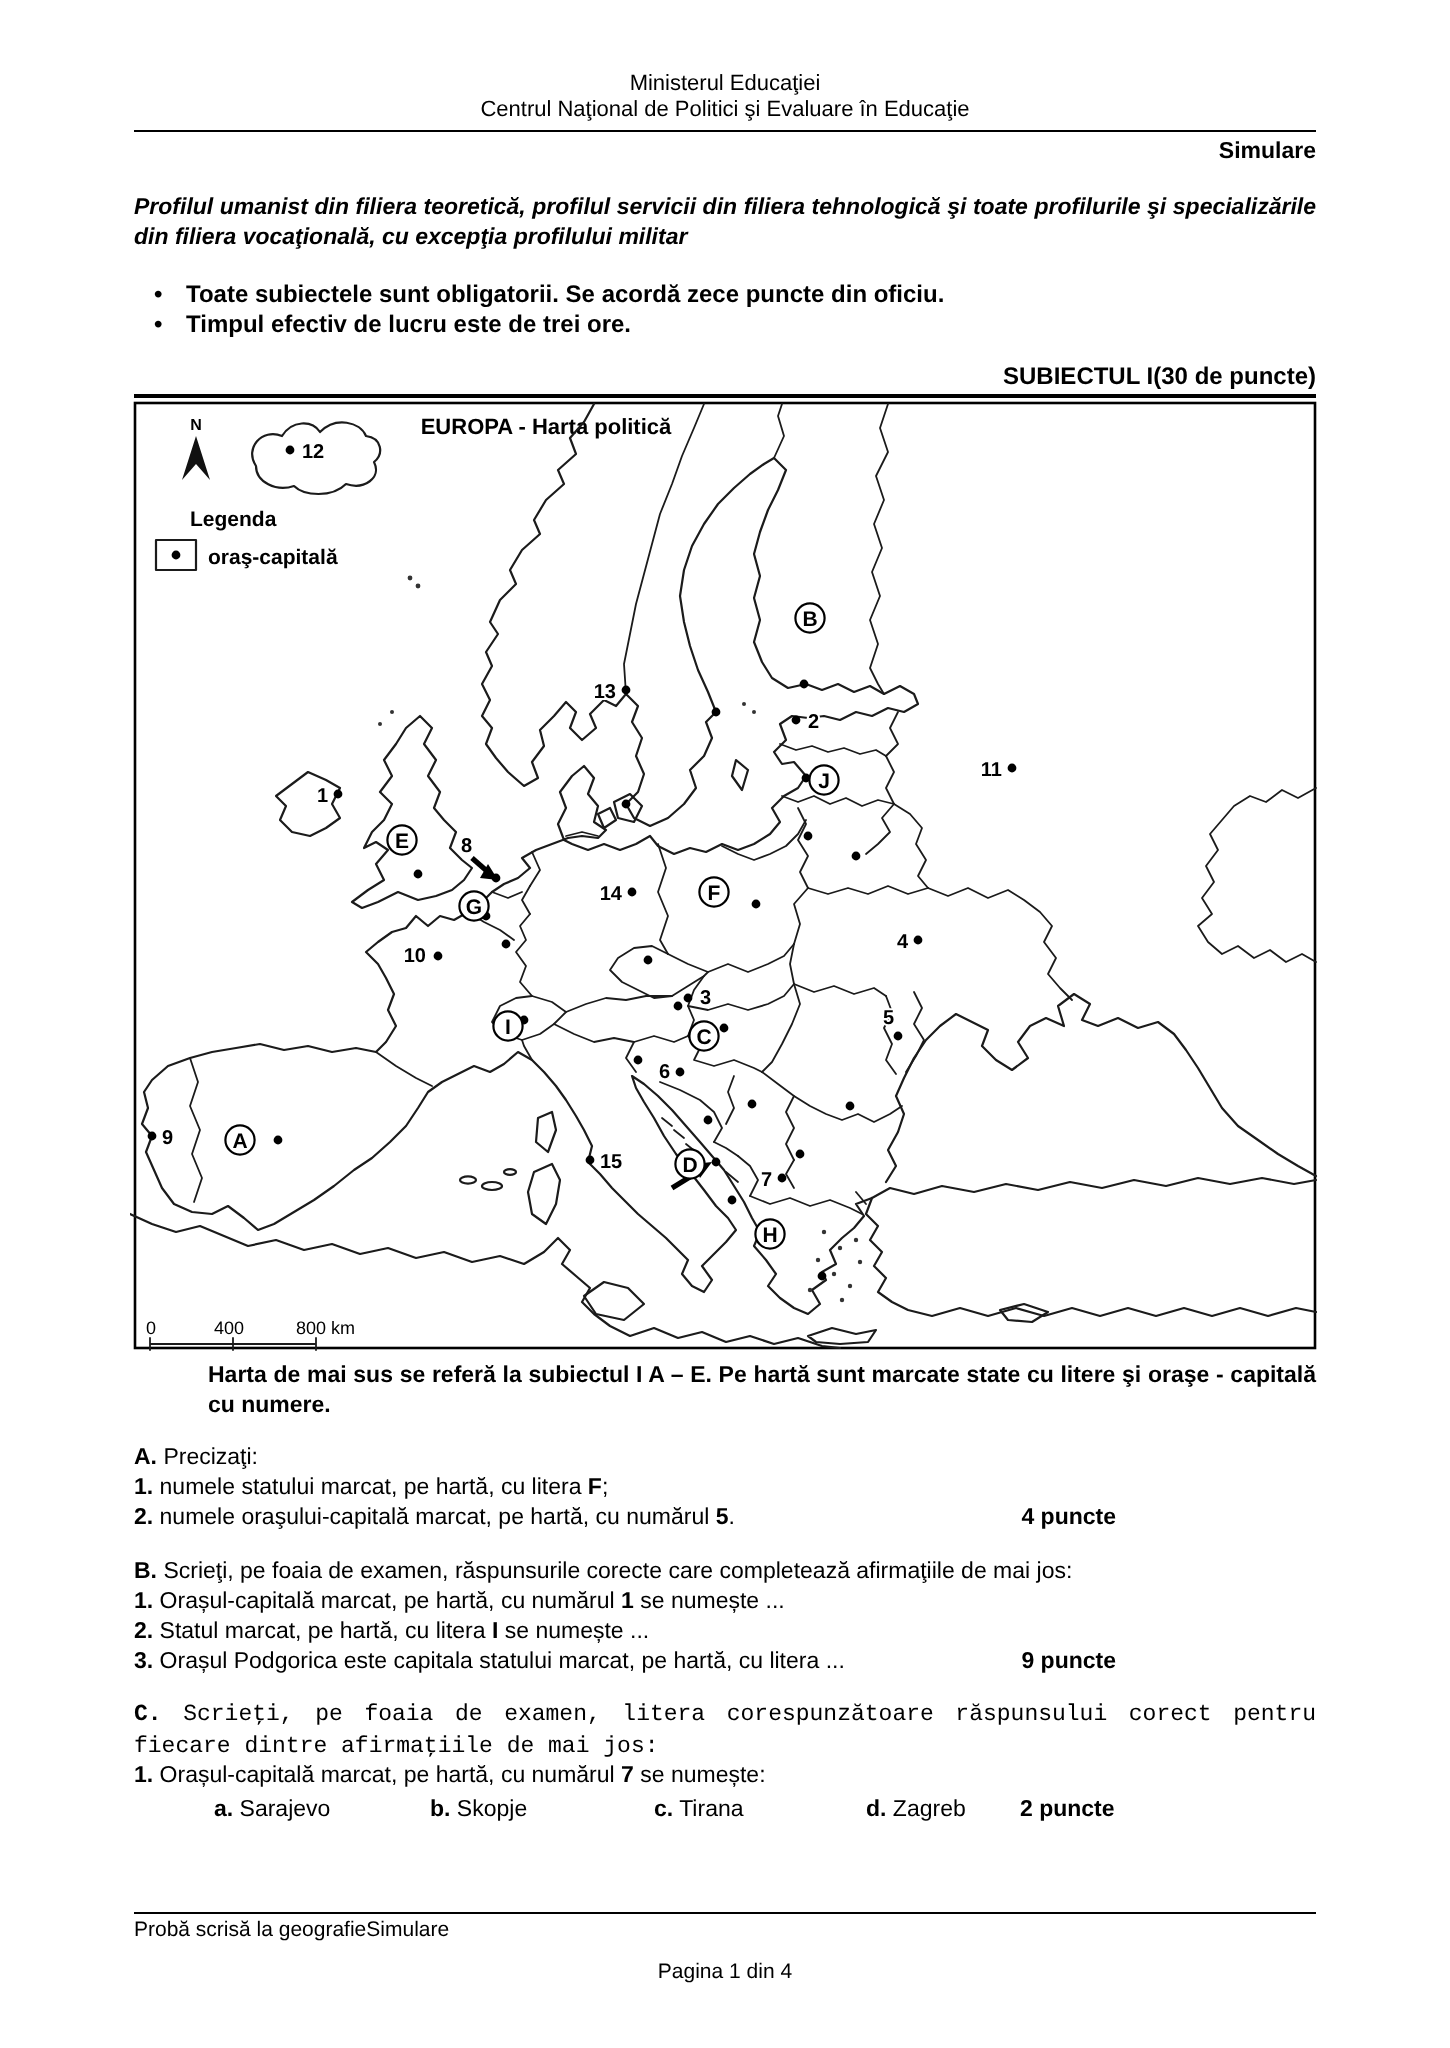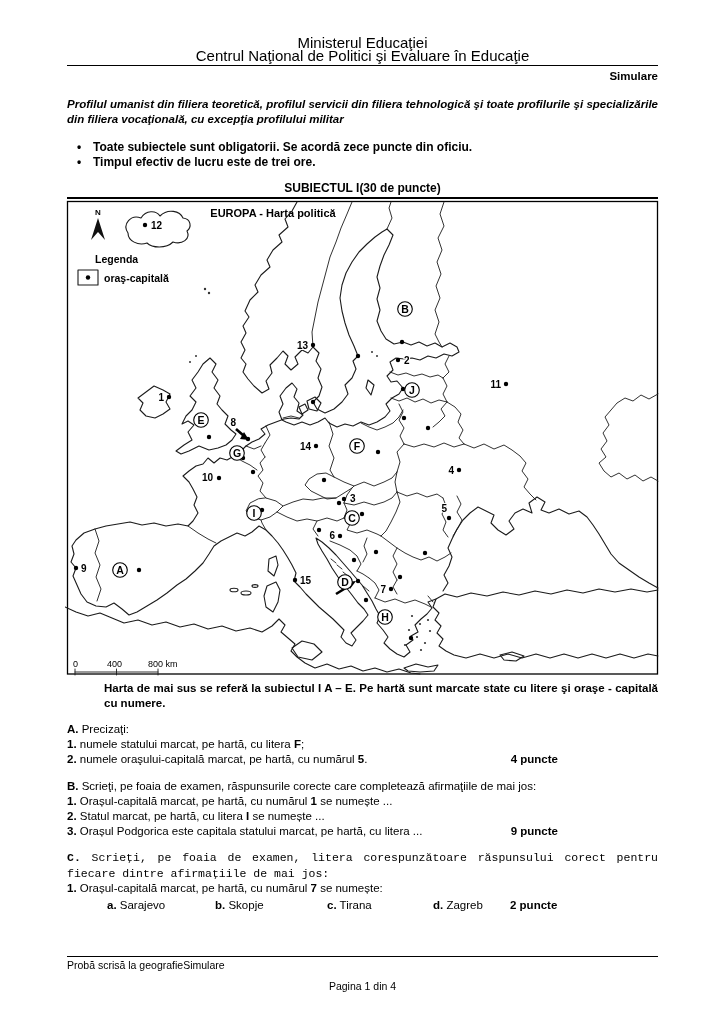--- a/index.html
+++ b/index.html
@@ -1,28 +1,28 @@
 <!DOCTYPE html>
 <html><head>
 <meta charset="utf-8">
 <style>
   html,body{margin:0;padding:0;background:#fff;}
   .page{width:725px;height:1024px;position:relative;background:#fff;color:#000;
         font-family:"Liberation Sans",sans-serif;font-size:11.5px;overflow:hidden;}
   .content{padding:36px 67px 0 67px;}
   .center{text-align:center;}
-  .hdr{font-size:15px;line-height:13px;}
+  .hdr{font-size:11px;line-height:13px;}
   .rule{border-top:1px solid #000;margin-top:3px;}
   .titleblock{font-weight:bold;font-size:12px;line-height:14px;margin-top:3px;}
   .simulare{text-align:right;font-weight:bold;margin-top:3px;line-height:14px;}
   .profile{font-weight:bold;font-style:italic;text-align:justify;margin-top:14px;line-height:15px;}
   .bullets{margin-top:13px;font-weight:bold;font-size:12px;}
   .bullets .li{padding-left:26px;position:relative;line-height:15px;}
   .bullets .li::before{content:"\2022";position:absolute;left:10px;}
-  .subjrow{display:flex;justify-content:center;font-weight:bold;font-size:12px;
+  .subjrow{display:flex;justify-content:flex-end;font-weight:bold;font-size:12px;
            margin-top:11px;border-bottom:2px solid #000;padding-bottom:2px;}
   .map-wrap{position:relative;height:476px;margin:1px -2px 0 -2px;}
   .map-wrap svg{display:block;font-family:"Liberation Sans",sans-serif;}
   .map-note{font-weight:bold;line-height:15px;margin-top:5px;text-align:justify;margin-left:37px;}
   .sec{margin-top:11px;line-height:15.2px;}
   .row{position:relative;}
   .pts{position:absolute;right:100px;top:0;font-weight:bold;}
   .b{font-weight:bold;}
   .just{text-align:justify;font-family:Liberation Mono, monospace;}
   .optrow{position:relative;height:16px;margin-top:2px;}

